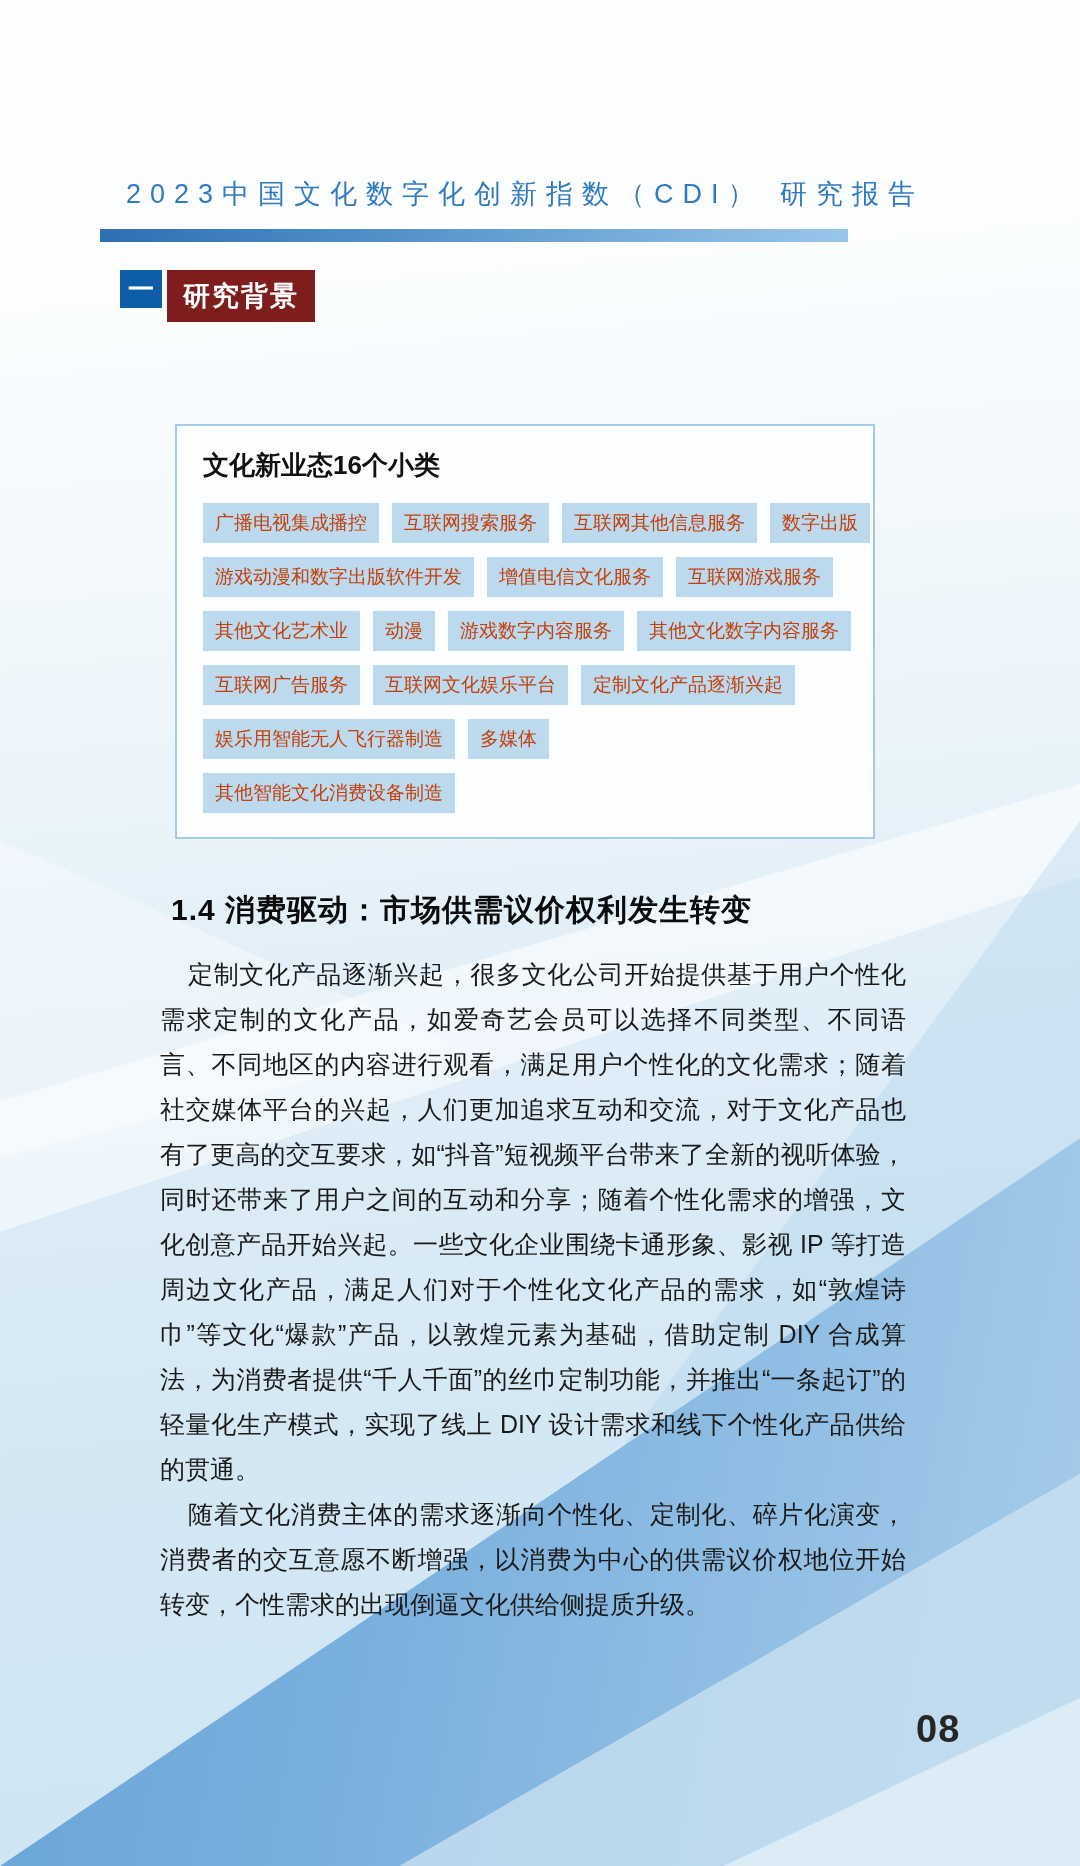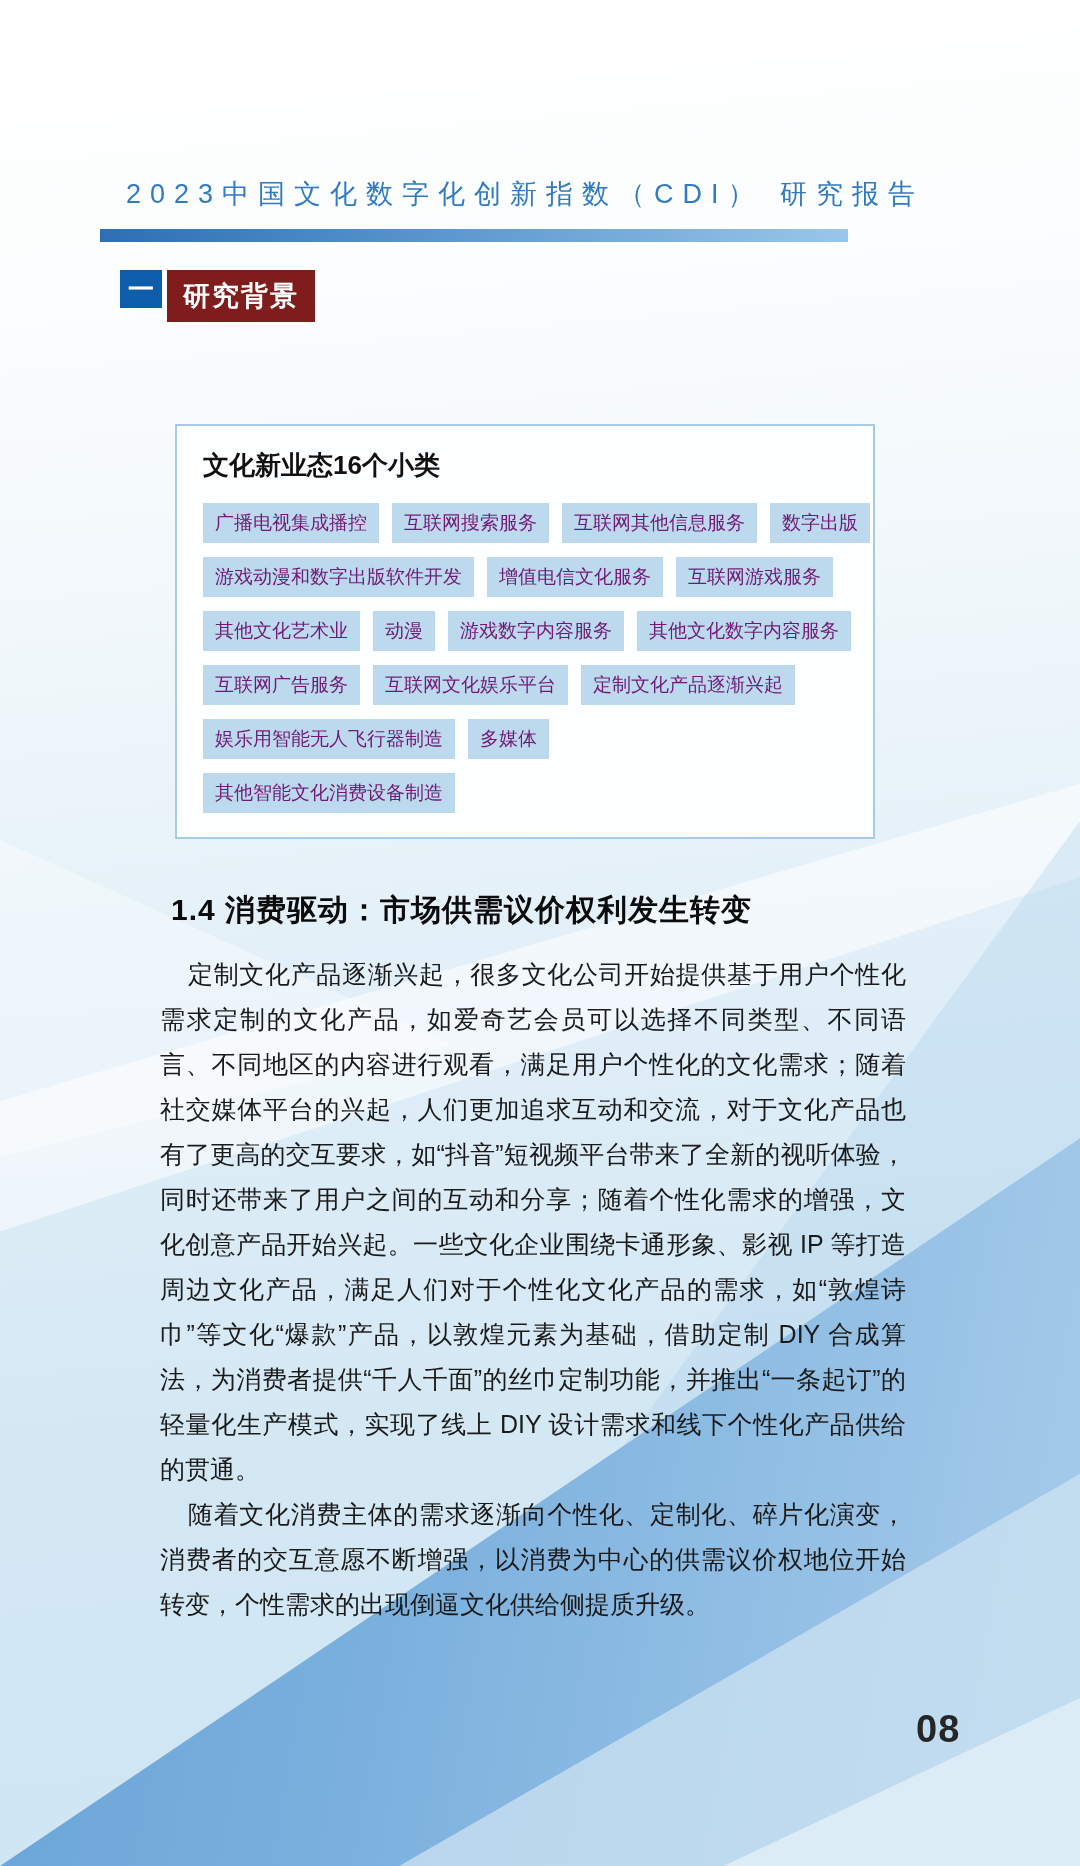--- a/index.html
+++ b/index.html
@@ -48,21 +48,21 @@
   .category-box{
     position:absolute;left:175px;top:388px;width:700px;box-sizing:border-box;
     border:2px solid #a6cbe9;background:#fdfeff;
     padding:22px 18px 24px 26px;
     margin-top:36px;
   }
   .box-title{font-size:26px;font-weight:700;color:#111111;margin:0 0 20px 0;}
   .tag-row{display:flex;gap:13px;margin-bottom:14px;}
   .tag-row:last-child{margin-bottom:0;}
   .tag{
-    background:#bcd9ee;color:#701a75;font-size:19px;line-height:40px;
+    background:#bcd9ee;color:#c2410c;font-size:19px;line-height:40px;
     padding:0 12px;white-space:nowrap;
   }
   
   .section-heading{
     position:absolute;left:163px;top:882px;width:760px;margin:8px;
     font-size:30px;font-weight:700;color:#0c0c0c;letter-spacing:1px;
   }
   .body-text{
     position:absolute;left:160px;top:952px;width:746px;
     font-size:25px;line-height:45px;color:#1a1a1a;text-align:justify;

